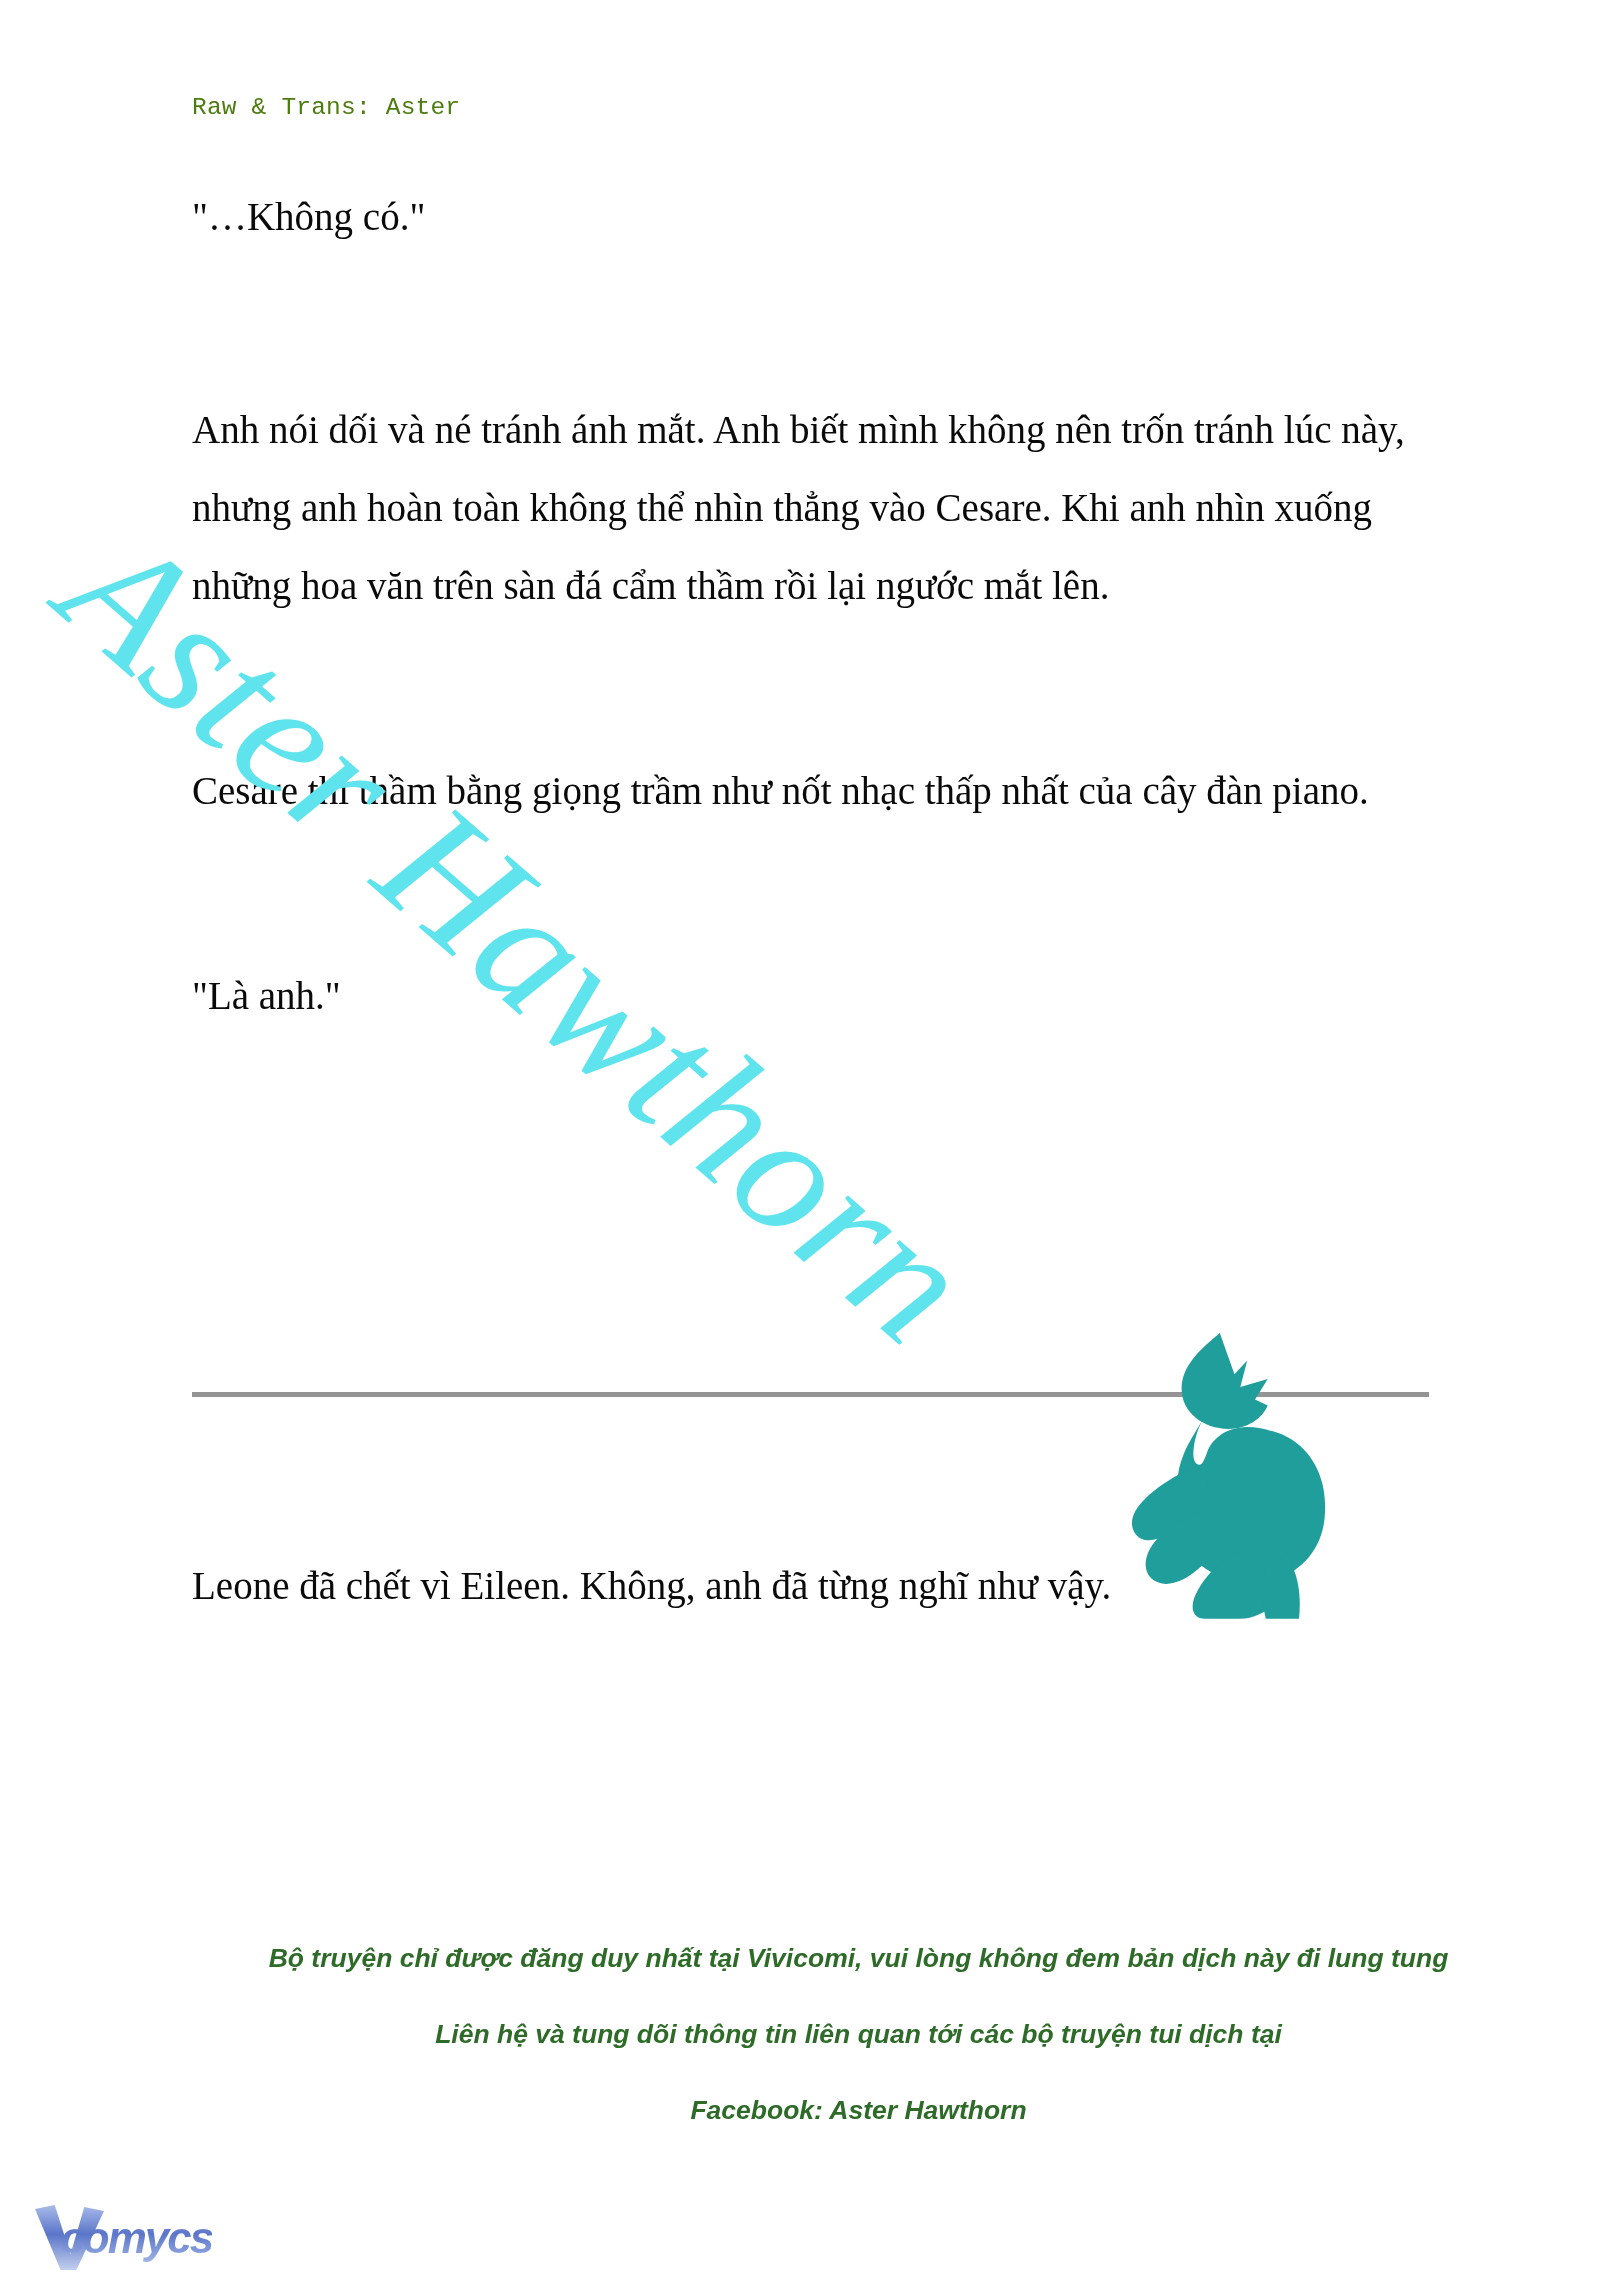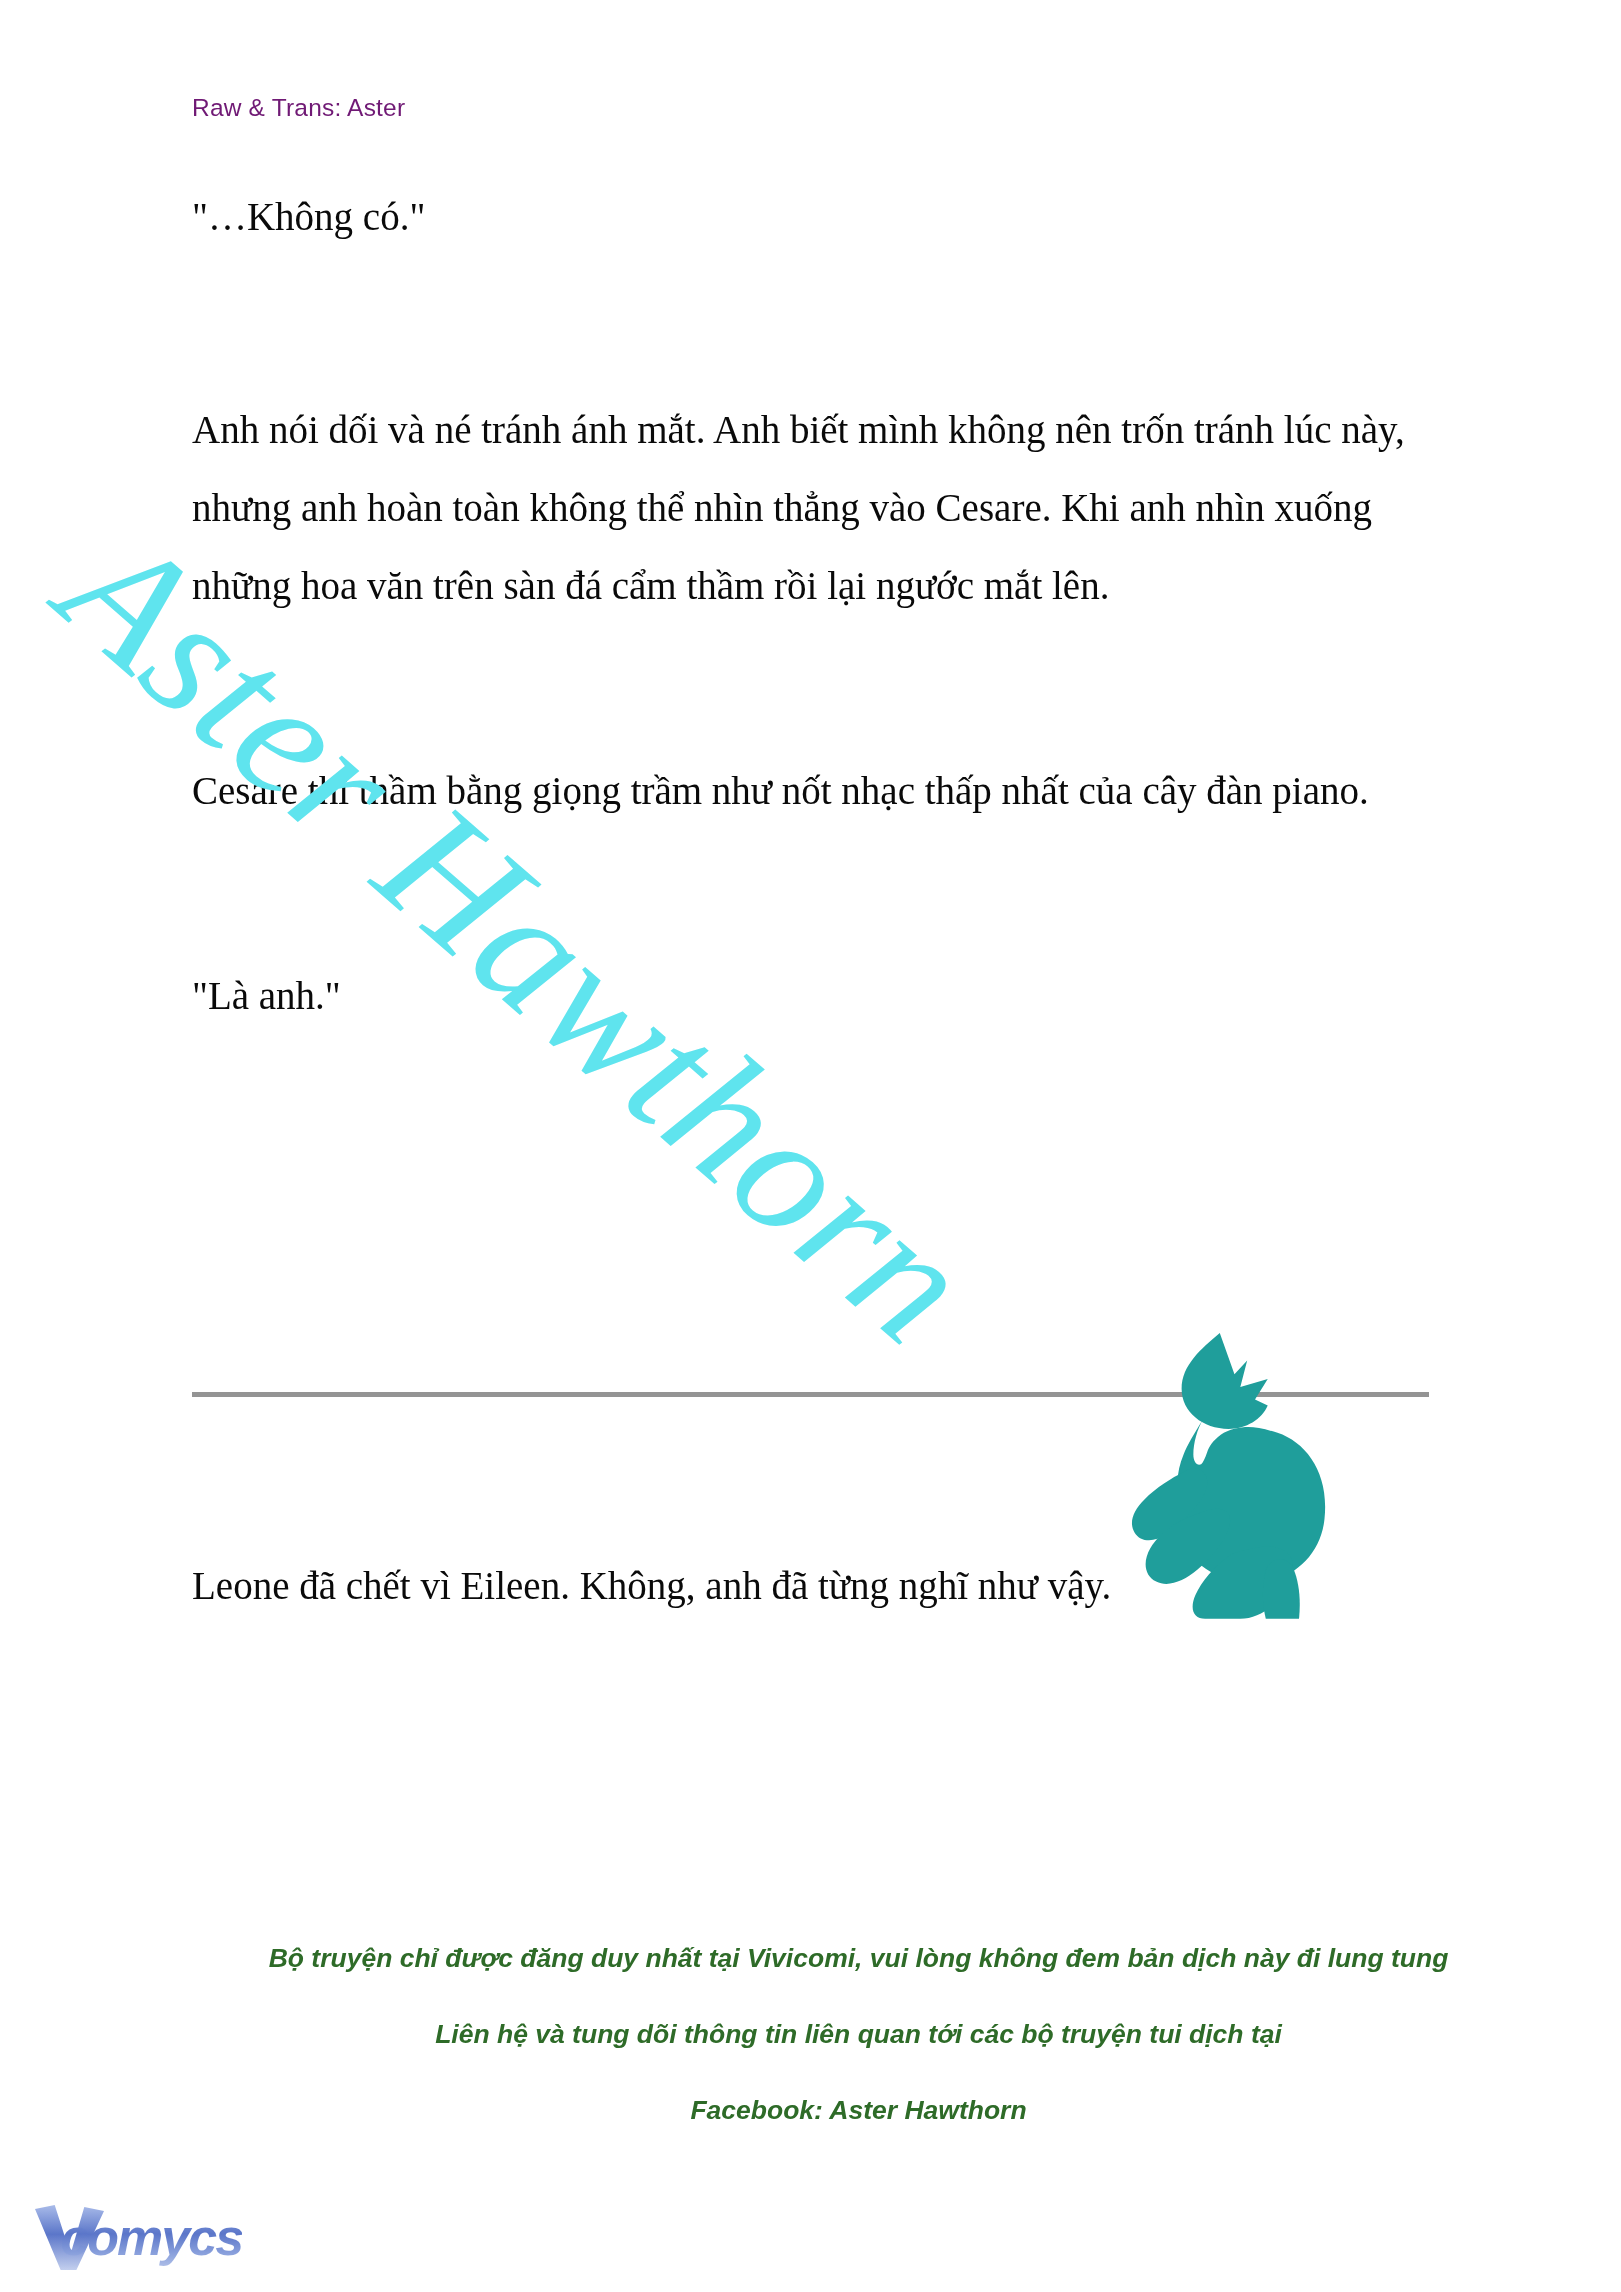--- a/index.html
+++ b/index.html
@@ -20,23 +20,23 @@
     height: 2293px;
     background: #ffffff;
     overflow: hidden;
   }
 
   
   .header {
     position: absolute;
     left: 192px;
     top: 94px;
-    font-family: Liberation Sans, sans-serif;
+    font-family: Liberation Mono, monospace;
     font-size: 24.5px;
-    color: #701a75;
+    color: #4d7c0f;
     letter-spacing: 0.2px;
     white-space: nowrap;
   }
 
   
   .body-area {
     position: absolute;
     left: 192px;
     top: 178px;
     width: 1237px;
@@ -135,21 +135,21 @@
     position: absolute;
     left: 33px;
     top: 2201px;
     width: 255px;
     height: 73px;
   }
   .logo-text {
     font-family: "Liberation Sans", "DejaVu Sans", sans-serif;
     font-style: italic;
     font-weight: bold;
-    font-size: 52px;
+    font-size: 44px;
     line-height: 73px;
     letter-spacing: -2px;
     background: linear-gradient(180deg, #9fb4e8 0%, #5b76c9 45%, #8fa5de 75%, #c3cfee 100%);
     -webkit-background-clip: text;
     background-clip: text;
     color: transparent;
     -webkit-text-fill-color: transparent;
     position: absolute;
     left: 27.4px;
     top: 0;

